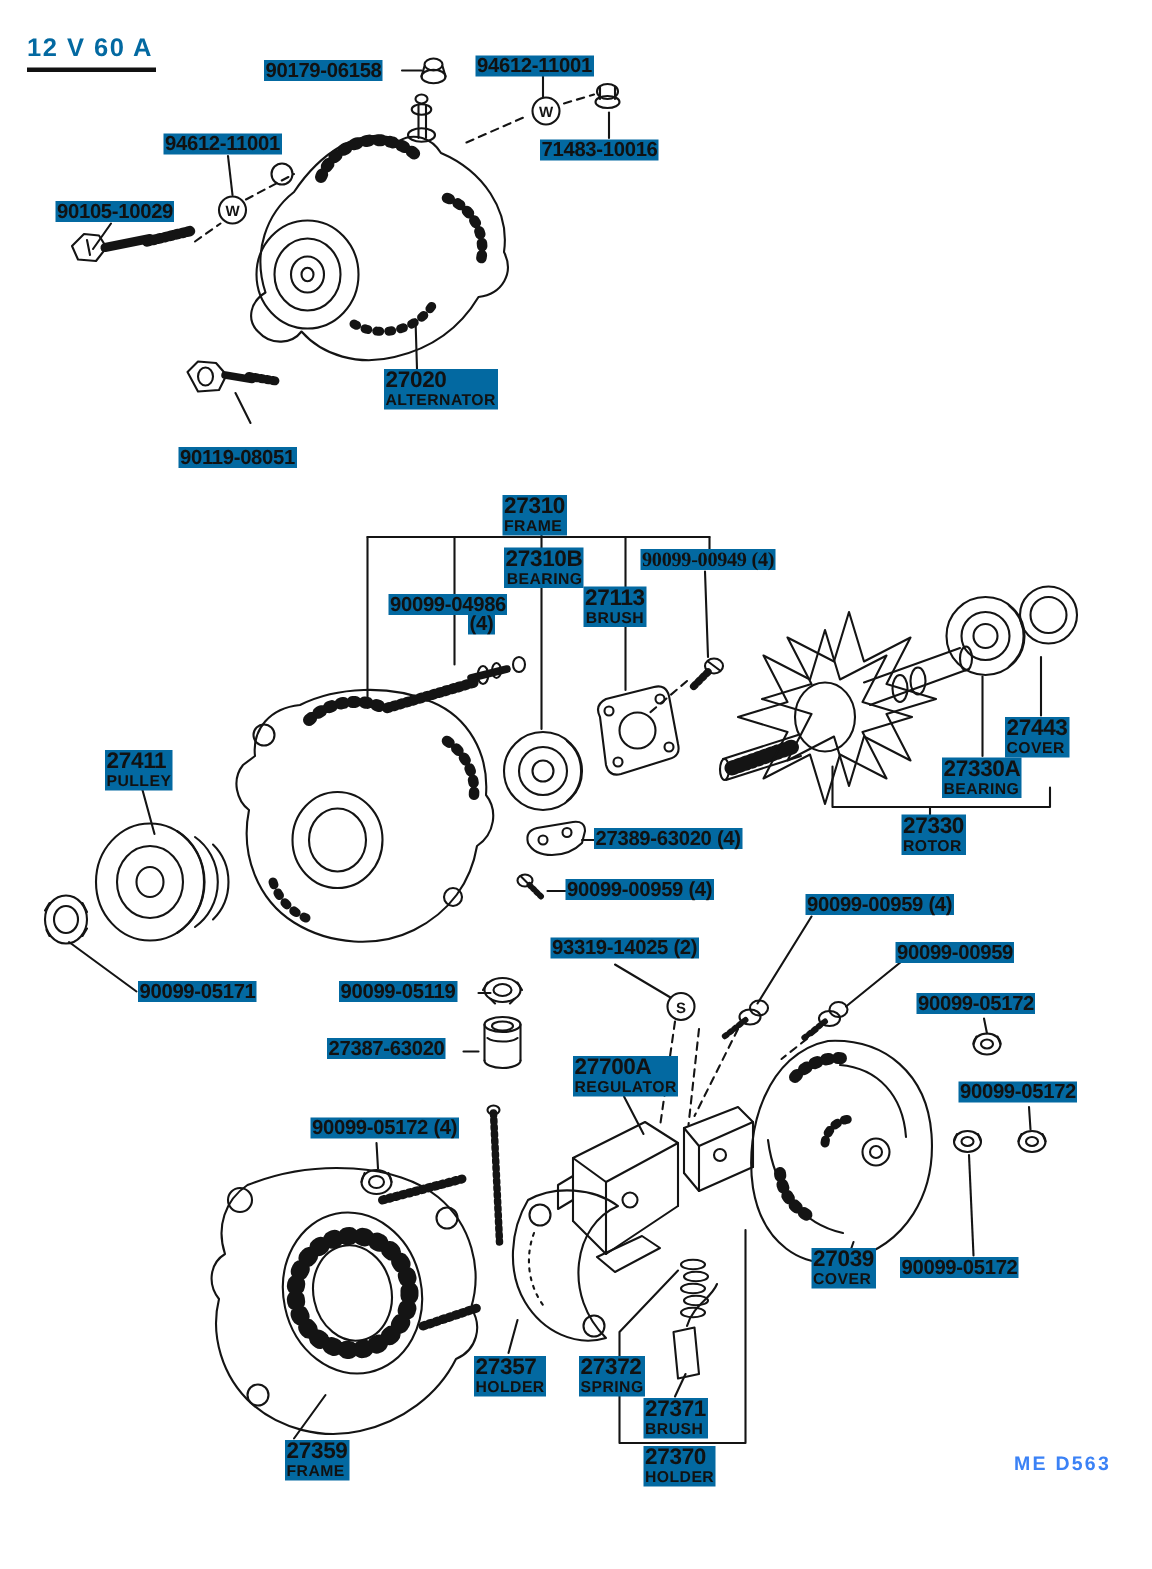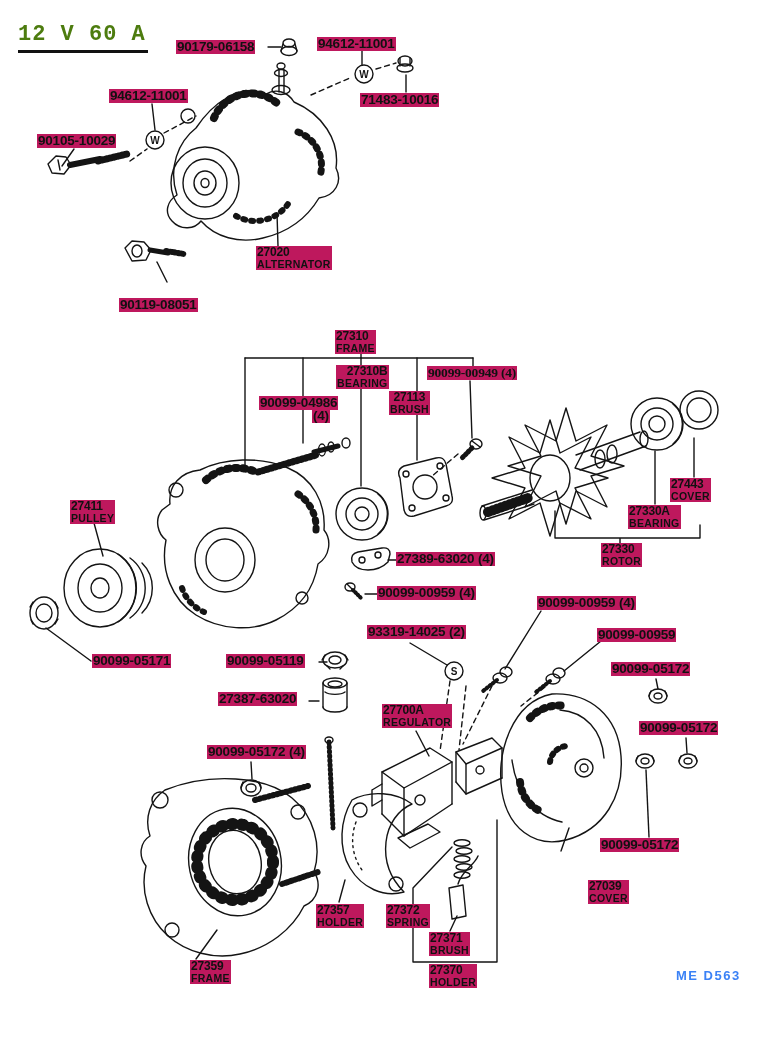--- a/index.html
+++ b/index.html
@@ -3,30 +3,30 @@
 <meta charset="utf-8">
 <style>
   html,body{margin:0;padding:0;background:#e8e8e8;}
   #diagram-canvas{
     position:relative;width:768px;height:1046px;background:#ffffff;
     font-family:"Liberation Sans", sans-serif;overflow:hidden;
   }
   #artwork{position:absolute;left:0;top:0;width:768px;height:1046px;}
   #labels{position:absolute;left:0;top:0;width:768px;height:1046px;}
   .part-label{
-    position:absolute;background:#be185d;color:#111;
+    position:absolute;background:#0369a1;color:#111;
     font-weight:bold;white-space:nowrap;line-height:1.0;padding:0 1px;
   }
   .part-label .pn{display:block;letter-spacing:-0.2px;}
   .part-label .pc{display:block;font-size:10.5px;letter-spacing:0.3px;margin-top:1px;}
-  .part-label.lg .pn{font-size:12px;}
+  .part-label.lg .pn{font-size:15px;}
   .part-label.md .pn{font-size:13.5px;}
   #rating-label{
-    position:absolute;left:18px;top:22px;font-size:22px;font-weight:bold;color:#4d7c0f;
-    letter-spacing:1px;border-bottom:3px solid #111;padding:0 2px 3px 0;font-family:Liberation Mono, monospace;
+    position:absolute;left:18px;top:22px;font-size:17px;font-weight:bold;color:#0369a1;
+    letter-spacing:1px;border-bottom:3px solid #111;padding:0 2px 3px 0;
   }
   #page-code{
     position:absolute;left:676px;top:968px;font-size:13px;font-weight:bold;color:#3b82f6;
     letter-spacing:1.5px;
   }
   svg *{vector-effect:non-scaling-stroke;}
 </style>
 </head>
 <body>
 
@@ -412,21 +412,21 @@
       </div>
       <div class="part-label md" style="left: 639px; top: 721px;">
         <span class="pn">90099-05172</span>
       </div>
       <div class="part-label md" style="left: 207px; top: 745px;">
         <span class="pn">90099-05172 (4)</span>
       </div>
       <div class="part-label md" style="left: 600px; top: 838px;">
         <span class="pn">90099-05172</span>
       </div>
-      <div class="part-label lg" style="left: 541px; top: 880px; margin-left: 47px;">
+      <div class="part-label lg" style="left: 541px; top: 832px;">
         <span class="pn">27039</span>
         <span class="pc">COVER</span>
       </div>
       <div class="part-label lg" style="left: 316px; top: 904px;">
         <span class="pn">27357</span>
         <span class="pc">HOLDER</span>
       </div>
       <div class="part-label lg" style="left: 386px; top: 904px;">
         <span class="pn">27372</span>
         <span class="pc">SPRING</span>

